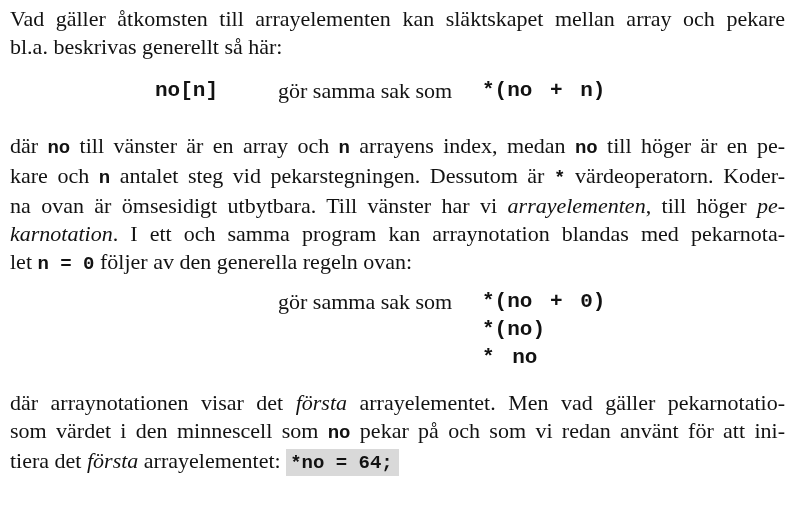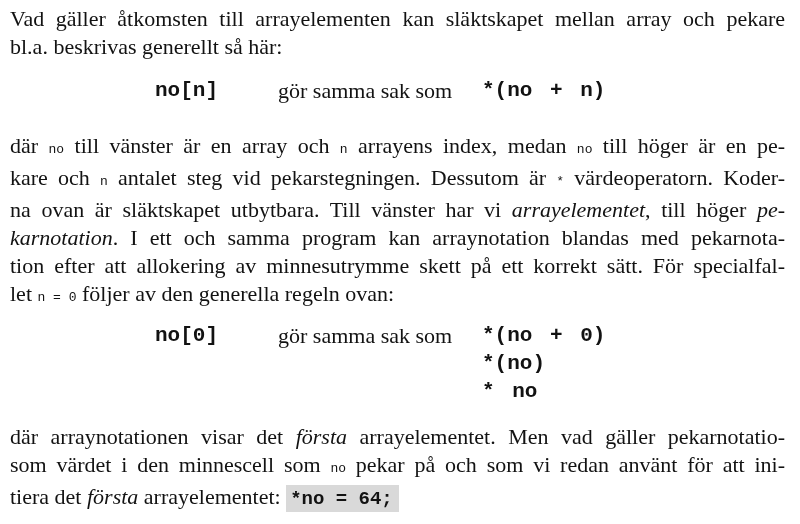--- a/index.html
+++ b/index.html
@@ -32,22 +32,22 @@
   .block-1 { margin-top: 16px; }
   .block-2 { margin-top: 27px; }
   .block-3 { margin-top: 10px; }
   .block-4 { margin-top: 17px; }
 
   
   .run-n { }
   .run-i { font-style: italic; }
   .run-c {
     font-family: "Liberation Mono", monospace;
-    font-weight: 400;
-    font-size: 13px;
+    font-weight: 700;
+    font-size: 19px;
   }
   .run-ch {
     font-family: "Liberation Mono", monospace;
     font-weight: 700;
     font-size: 19px;
     background: var(--hl, #d9d9d9);
     padding: 3px 6px 2px 4px;
   }
 
   
@@ -84,28 +84,26 @@
     <div class="block block-1 code-block">
       <div class="codeline">
         <span class="cl-left">no[n]</span>
         <span class="cl-mid">gör samma sak som</span>
         <span class="cl-right">*(no + n)</span>
       </div>
     </div>
     <div class="block block-2 para">
       <div class="line justify"><span class="run-n">där </span><span class="run-c">no</span><span class="run-n"> till vänster är en array och </span><span class="run-c">n</span><span class="run-n"> arrayens index, medan </span><span class="run-c">no</span><span class="run-n"> till höger är en pe-</span></div>
       <div class="line justify"><span class="run-n">kare och </span><span class="run-c">n</span><span class="run-n"> antalet steg vid pekarstegningen. Dessutom är </span><span class="run-c">*</span><span class="run-n"> värdeoperatorn. Koder-</span></div>
-      <div class="line justify"><span class="run-n">na ovan är släktskapet utbytbara. Till vänster har vi </span><span class="run-i">arrayelementet</span><span class="run-n">, till höger </span><span class="run-i">pe-</span></div>
+      <div class="line justify"><span class="run-n">na ovan är ömsesidigt utbytbara. Till vänster har vi </span><span class="run-i">arrayelementen</span><span class="run-n">, till höger </span><span class="run-i">pe-</span></div>
       <div class="line justify"><span class="run-i">karnotation</span><span class="run-n">. I ett och samma program kan arraynotation blandas med pekarnota-</span></div>
-      <div class="line justify"><span class="run-n">tion efter att allokering av minnesutrymme skett på ett korrekt sätt. För specialfal-</span></div>
       <div class="line"><span class="run-n">let </span><span class="run-c">n = 0</span><span class="run-n"> följer av den generella regeln ovan:</span></div>
     </div>
     <div class="block block-3 code-block">
       <div class="codeline">
-        <span class="cl-left">no[0]</span>
         <span class="cl-mid">gör samma sak som</span>
         <span class="cl-right">*(no + 0)</span>
       </div>
       <div class="codeline">
         <span class="cl-right">*(no)</span>
       </div>
       <div class="codeline">
         <span class="cl-right">* no</span>
       </div>
     </div>

